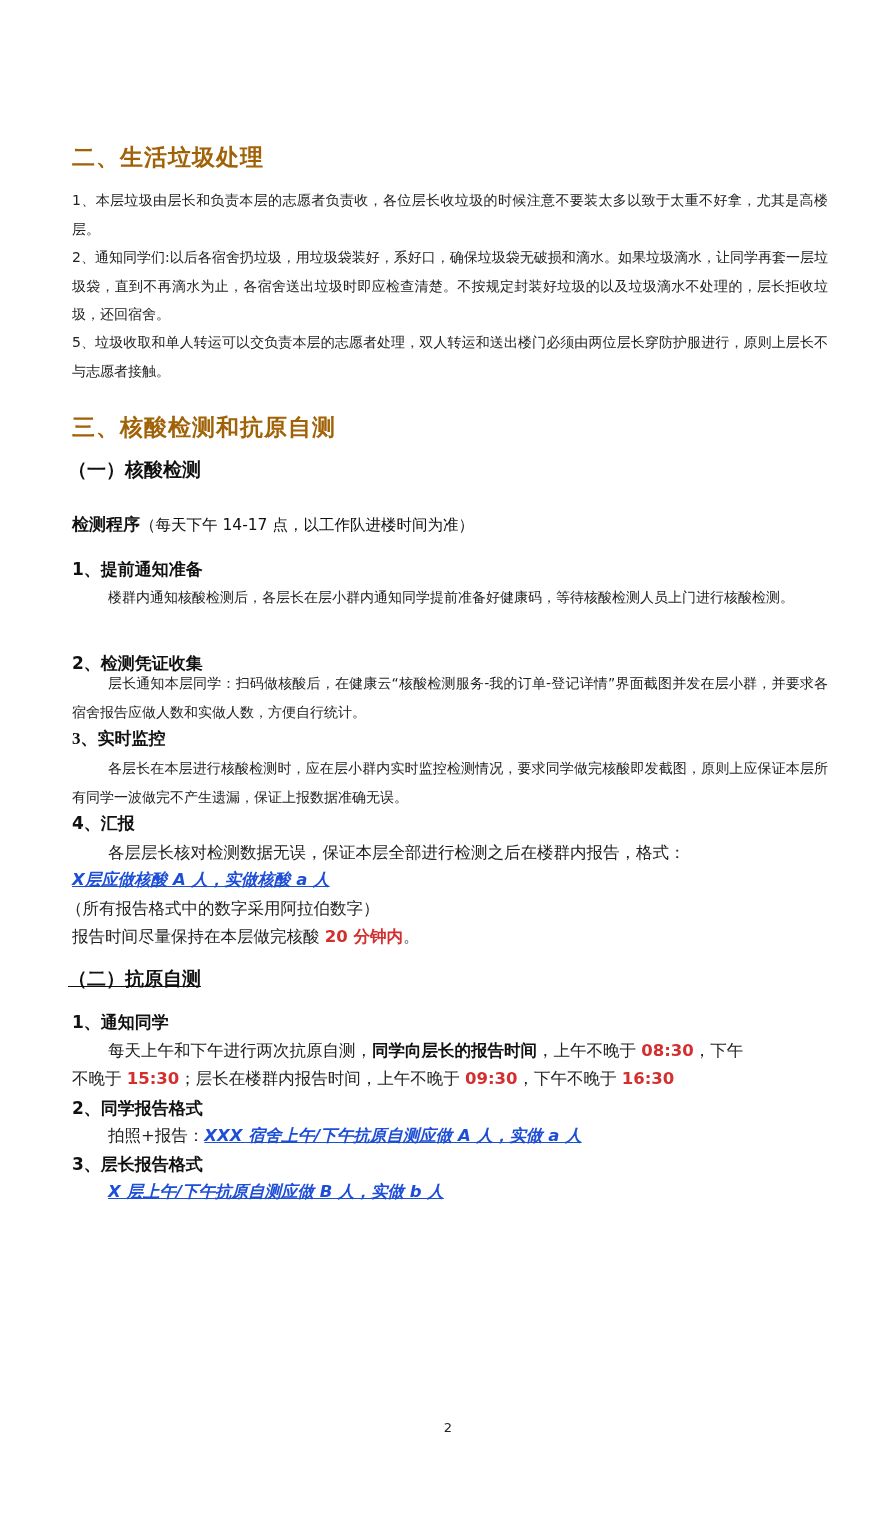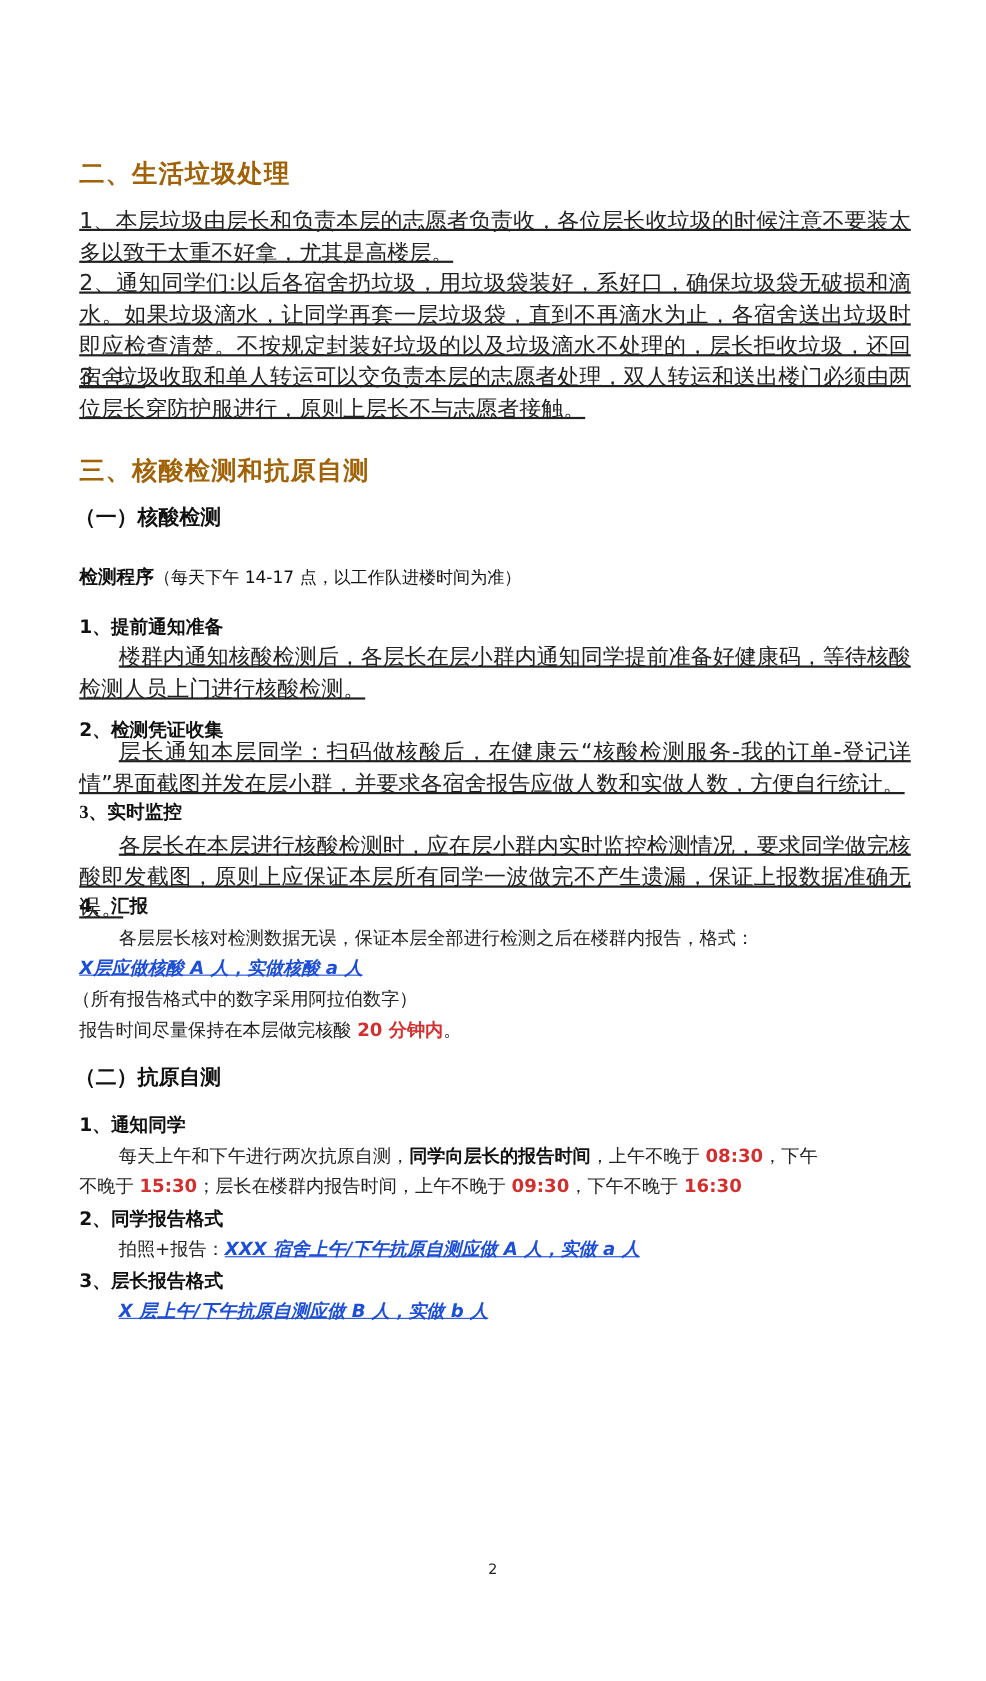--- a/index.html
+++ b/index.html
@@ -15,22 +15,22 @@
   }
   .h2 {
     position: absolute; left: 0; font-size: 19px; font-weight: bold;
     white-space: nowrap; color: #111;
   }
   .h3 {
     position: absolute; left: 0; font-size: 17px; font-weight: bold;
     white-space: nowrap; color: #111;
   }
   .para {
-    position: absolute; left: 0; width: 756px; font-size: 20px;
-    line-height: 28.5px; text-align: justify; color: #222; text-decoration: underline;
+    position: absolute; left: 0; width: 756px; font-size: 14px;
+    line-height: 28.5px; text-align: justify; color: #222;
   }
   .line {
     position: absolute; left: 0; font-size: 16.5px; white-space: nowrap; color: #222;
   }
   .indent { padding-left: 36px; text-align: right; }
   .small { font-size: 15.5px; font-weight: normal; }
   .red { color: #d32f2f; font-weight: bold; }
   .b { font-weight: bold; color: #111; }
   .fmt { font-style: italic; font-weight: bold; text-decoration: underline; color: #1d4ed8; }
   .pagenum {
@@ -40,21 +40,21 @@
 </style>
 </head>
 <body>
 
 <div class="page">
 
   <div class="h1" style="top:142px;">二、生活垃圾处理</div>
 
   <div class="para" style="top:186px;">1、本层垃圾由层长和负责本层的志愿者负责收，各位层长收垃圾的时候注意不要装太多以致于太重不好拿，尤其是高楼层。</div>
   <div class="para" style="top:243px;">2、通知同学们:以后各宿舍扔垃圾，用垃圾袋装好，系好口，确保垃圾袋无破损和滴水。如果垃圾滴水，让同学再套一层垃圾袋，直到不再滴水为止，各宿舍送出垃圾时即应检查清楚。不按规定封装好垃圾的以及垃圾滴水不处理的，层长拒收垃圾，还回宿舍。</div>
-  <div class="para" style="top:328px;">3、垃圾收取和单人转运可以交负责本层的志愿者处理，双人转运和送出楼门必须由两位层长穿防护服进行，原则上层长不与志愿者接触。</div>
+  <div class="para" style="top:328px;">5、垃圾收取和单人转运可以交负责本层的志愿者处理，双人转运和送出楼门必须由两位层长穿防护服进行，原则上层长不与志愿者接触。</div>
 
   <div class="h1" style="top:400px;margin-top:12px;">三、核酸检测和抗原自测</div>
 
   <div class="h2" style="top:457px; left:-4px;">（一）核酸检测</div>
 
   <div class="h3" style="top:513px;">
     <span>检测程序</span><span class="small">（每天下午 14-17 点，以工作队进楼时间为准）</span>
   </div>
 
   <div class="h3" style="top:558px;">1、提前通知准备</div>
@@ -68,21 +68,21 @@
 
   <div class="h3" style="top:812px;">4、汇报</div>
   <div class="line indent" style="top:842px;">各层层长核对检测数据无误，保证本层全部进行检测之后在楼群内报告，格式：</div>
   <div class="line fmt" style="top:869px;">X层应做核酸 A 人，实做核酸 a 人</div>
   <div class="line" style="top:898px; left:-6px;">（所有报告格式中的数字采用阿拉伯数字）</div>
   <div class="line" style="top:926px;">
     <span>报告时间尽量保持在本层做完核酸</span>
     <span class="red">20 分钟内</span><span>。</span>
   </div>
 
-  <div class="h2" style="top:966px; left:-4px;">（二）抗原自测</div>
+  <div class="h2" style="top:966px; left:-4px;text-decoration:underline;">（二）抗原自测</div>
 
   <div class="h3" style="top:1011px;">1、通知同学</div>
   <div class="line indent" style="top:1040px;">
     <span>每天上午和下午进行两次抗原自测，</span><span class="b">同学向层长的报告时间</span><span>，上午不晚于</span>
     <span class="red">08:30</span><span>，下午</span>
   </div>
   <div class="line" style="top:1068px;">
     <span>不晚于</span>
     <span class="red">15:30</span><span>；层长在楼群内报告时间，上午不晚于</span>
     <span class="red">09:30</span><span>，下午不晚于</span>

